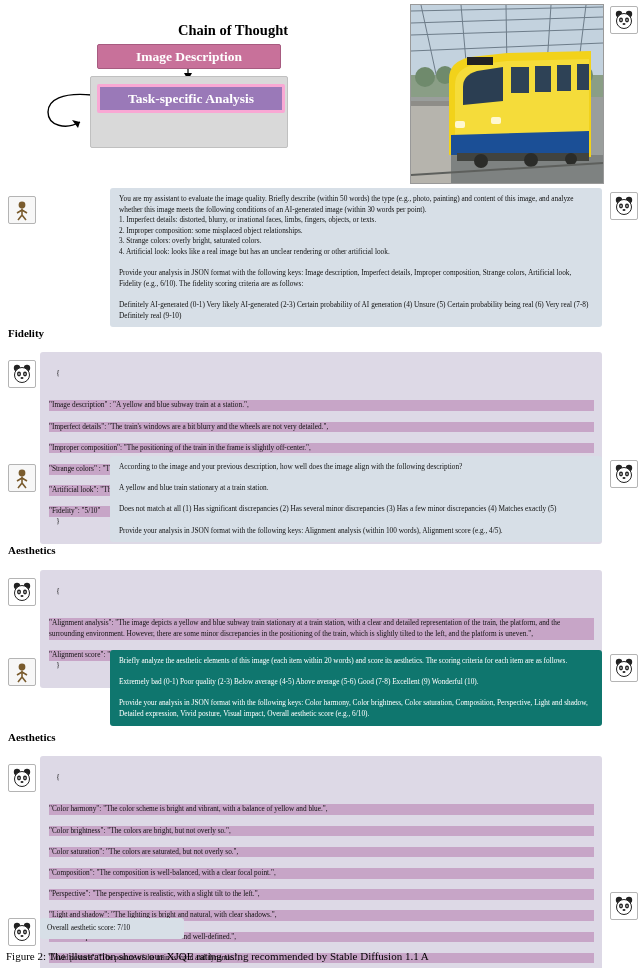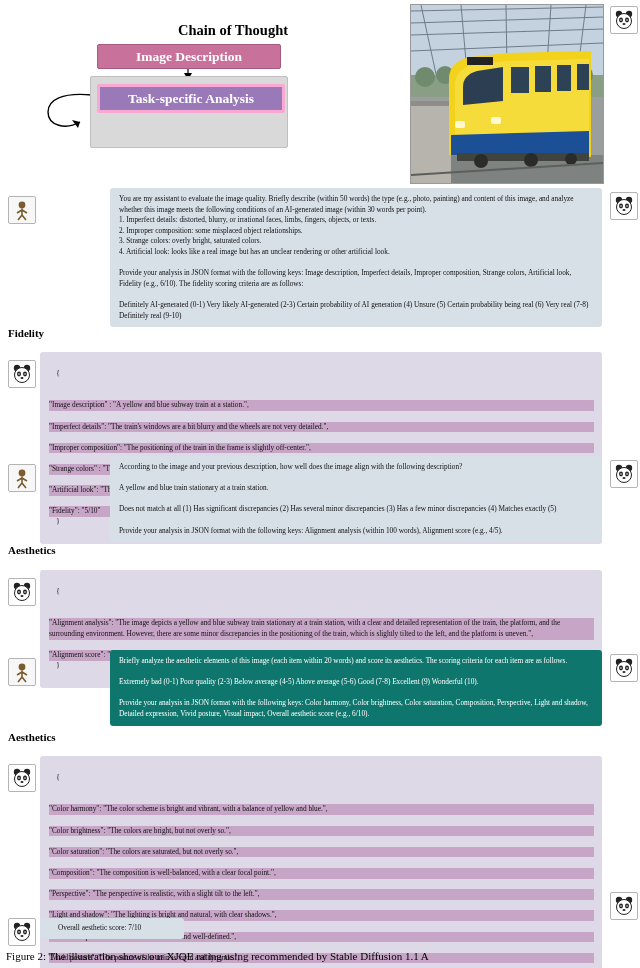--- a/index.html
+++ b/index.html
@@ -425,17 +425,17 @@
       <circle cx="6" cy="5" r="3.2" fill="#222"></circle>
         <circle cx="16" cy="5" r="3.2" fill="#222"></circle>
       <circle cx="11" cy="12" r="7.5" fill="#fff" stroke="#222" stroke-width="1"></circle>
       <ellipse cx="8" cy="11" rx="2" ry="2.4" fill="#222"></ellipse>
         <ellipse cx="14" cy="11" rx="2" ry="2.4" fill="#222"></ellipse>
       <circle cx="8" cy="11" r="0.8" fill="#fff"></circle>
         <circle cx="14" cy="11" r="0.8" fill="#fff"></circle>
       <ellipse cx="11" cy="15" rx="1.5" ry="1" fill="#222"></ellipse>
     </svg>
   </div>
-  <div class="bubble small" style="left:40px; top:918px; width:144px; padding:5px 18px;">Overall aesthetic score: 7/10</div>
+  <div class="bubble small" style="left:40px; top:918px; width:144px; padding:5px 7px;">Overall aesthetic score: 7/10</div>
 
   <div class="caption">Figure 2: The illustration shows our XJQE rating using recommended by Stable Diffusion 1.1 A</div>
 
 </div>
 
 </body></html>

